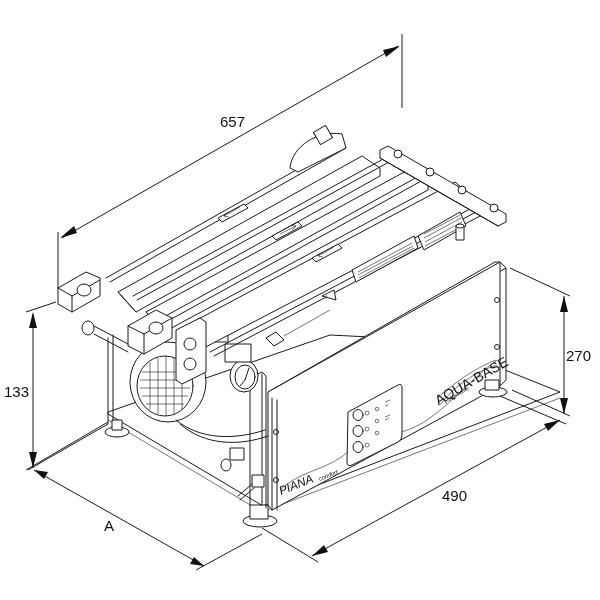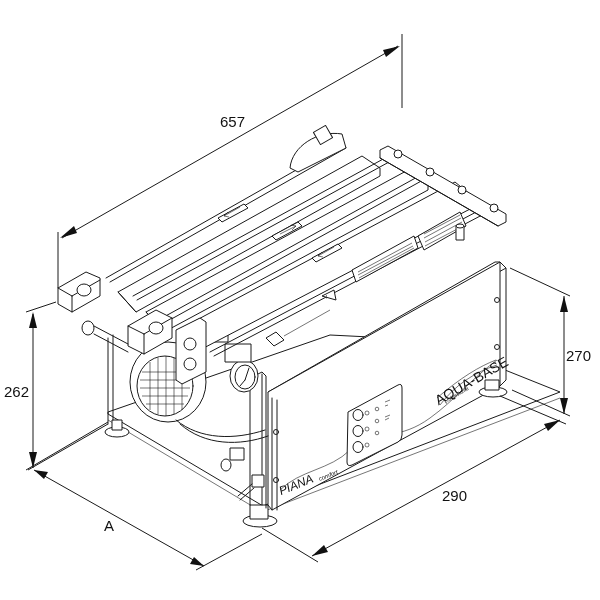--- a/index.html
+++ b/index.html
@@ -265,22 +265,22 @@
   <g>
     <line class="dim" x1="28" y1="470" x2="108" y2="424"></line>
     <line class="dim" x1="196" y1="570" x2="262" y2="534"></line>
     <line class="dim" x1="34" y1="470" x2="204" y2="566"></line>
     <polygon class="arrow" points="34,470 48,472 44,479"></polygon>
     <polygon class="arrow" points="204,566 190,564 194,557"></polygon>
   </g>
 </svg>
 
 <div class="dim-label" style="left:220px; top:114px;">657</div>
-<div class="dim-label" style="left:4px; top:384px;">262</div>
+<div class="dim-label" style="left:4px; top:384px;">133</div>
 <div class="dim-label" style="left:566px; top:348px;">270</div>
-<div class="dim-label" style="left:442px; top:488px;">290</div>
+<div class="dim-label" style="left:442px; top:488px;">490</div>
 <div class="dim-label" style="left:104px; top:518px;">A</div>
 
 <div class="brand" style="left:440px; top:392px; font-size:14px; transform: rotate(-30deg);">AQUA-BASE</div>
 <div class="brand" style="left:446px; top:398px; font-size:5px; transform: rotate(-30deg);">professional</div>
 <div class="brand" style="left:282px; top:484px; font-size:12px; font-style:italic; transform: rotate(-22deg);">PIANA</div>
 <div class="brand" style="left:320px; top:476px; font-size:6px; font-style:italic; transform: rotate(-22deg);">comfort</div>
 </div>
 
 </body></html>

